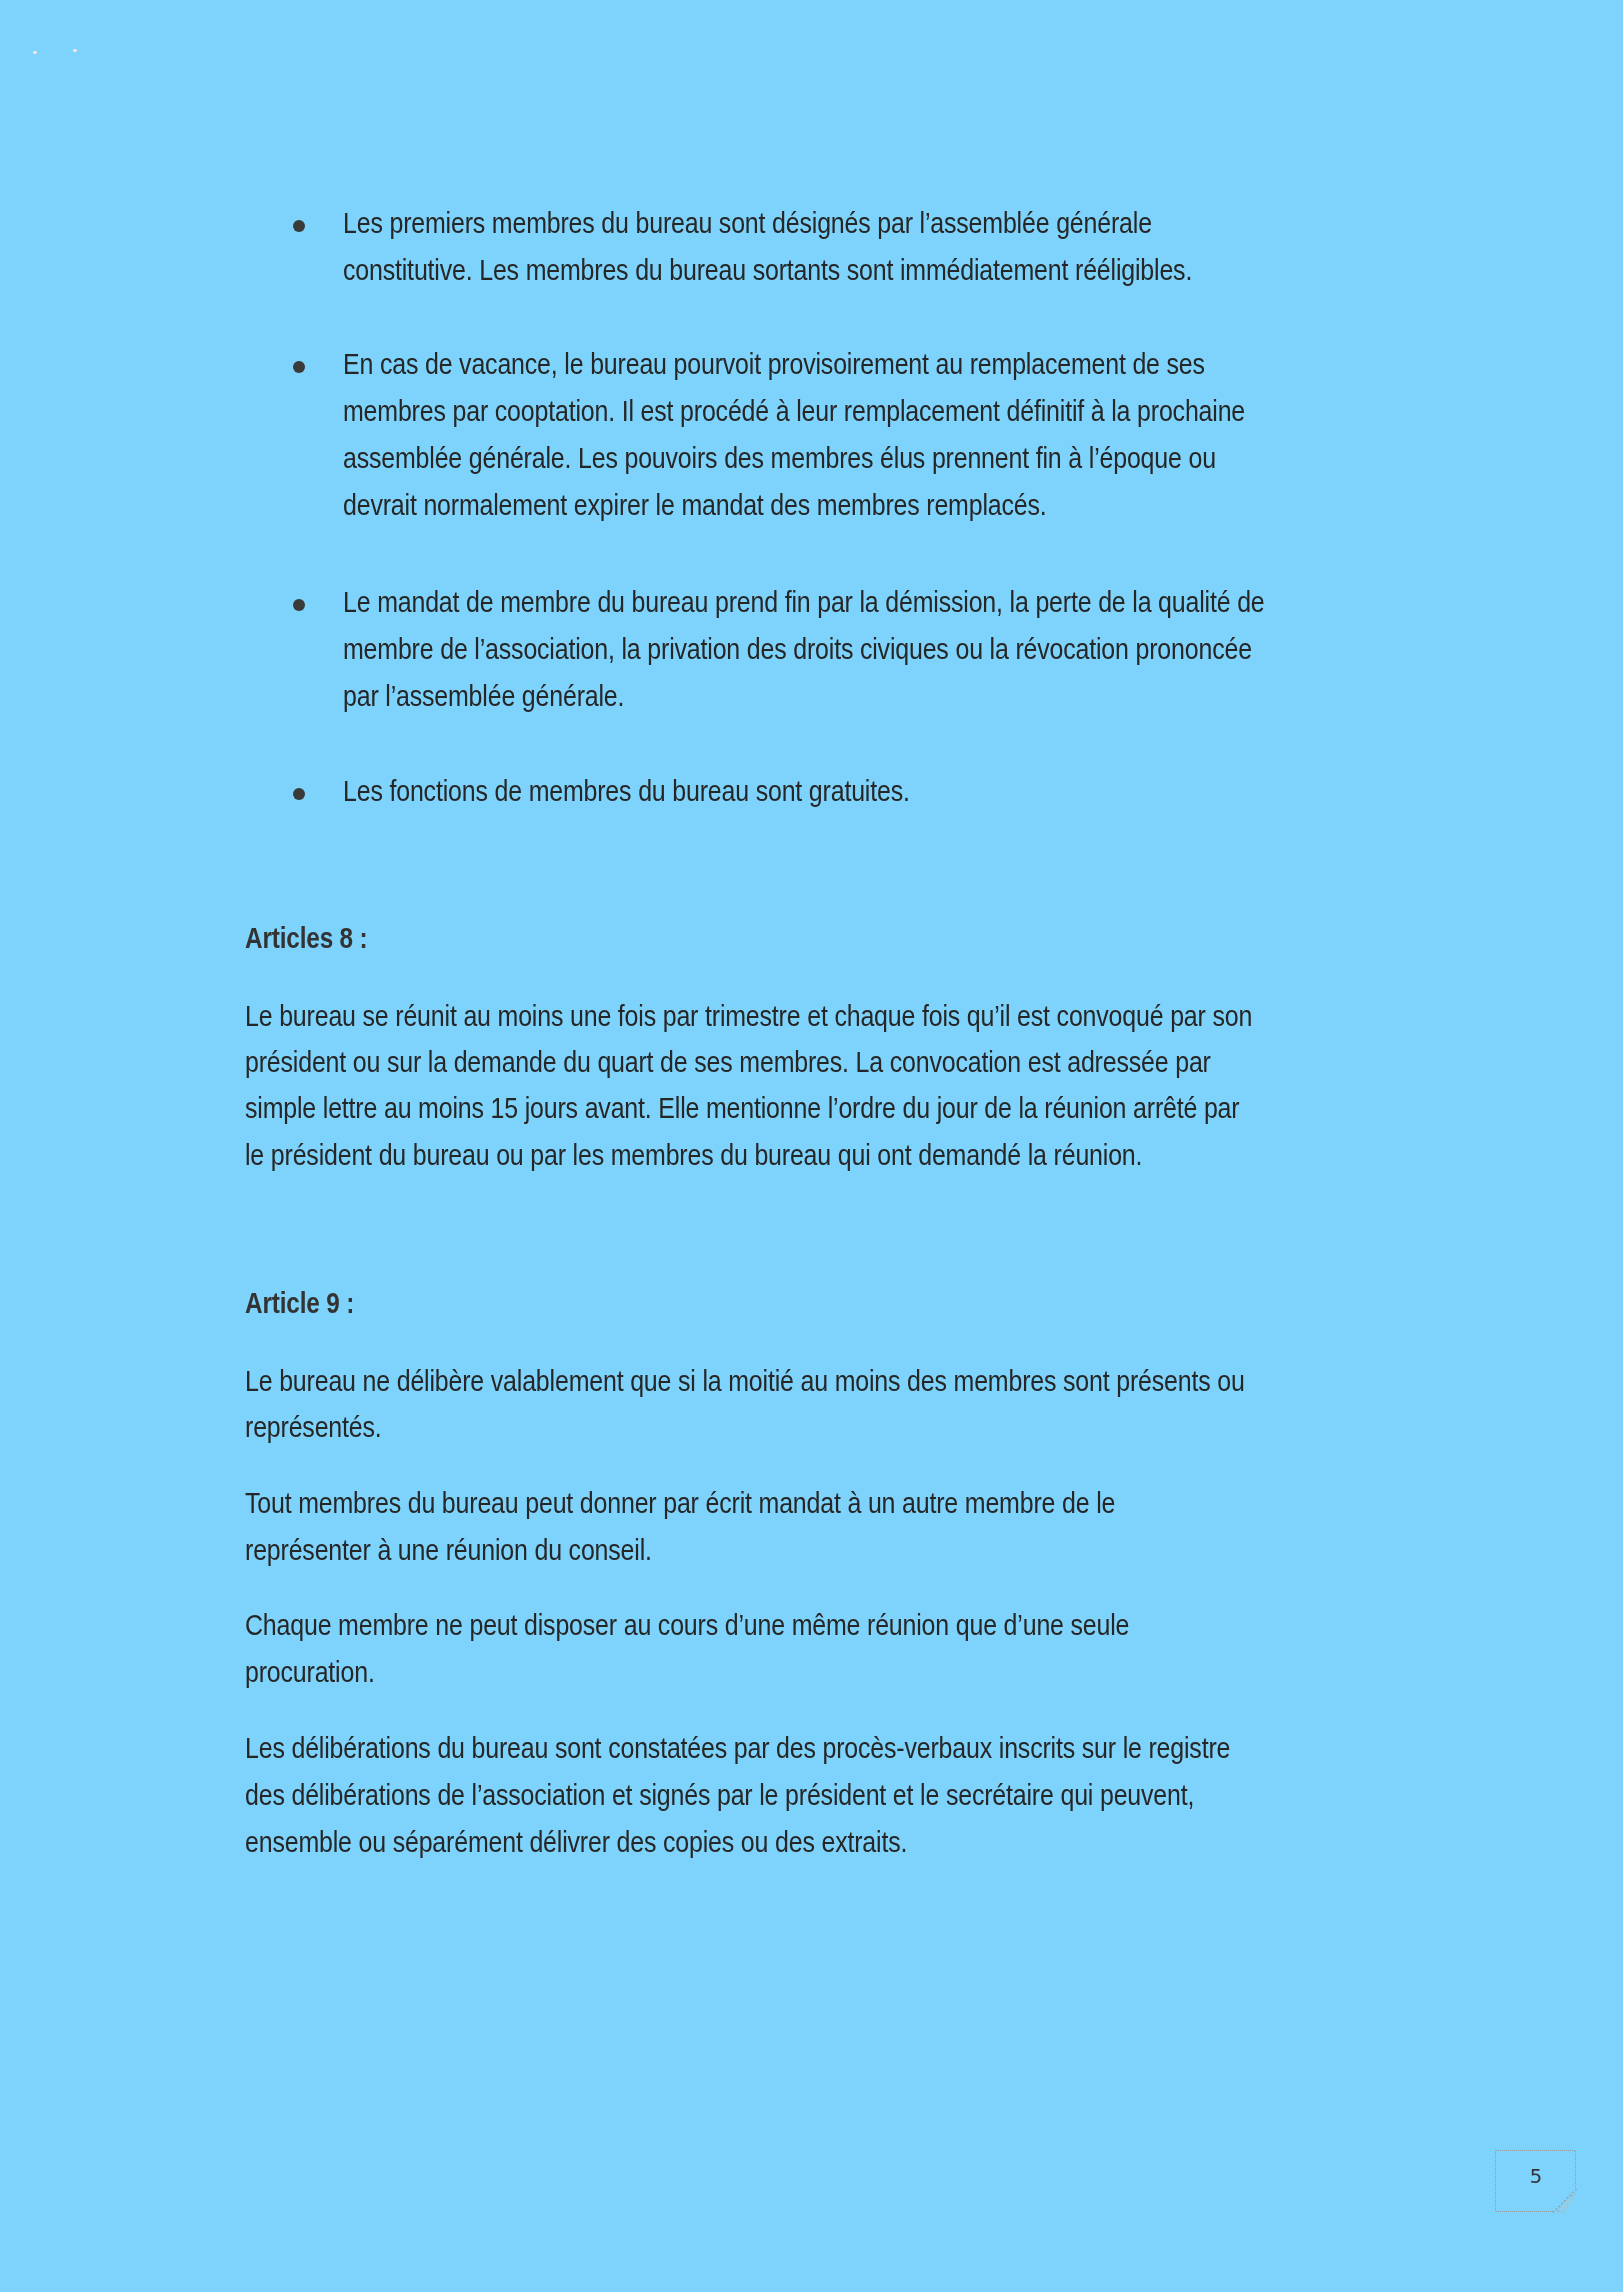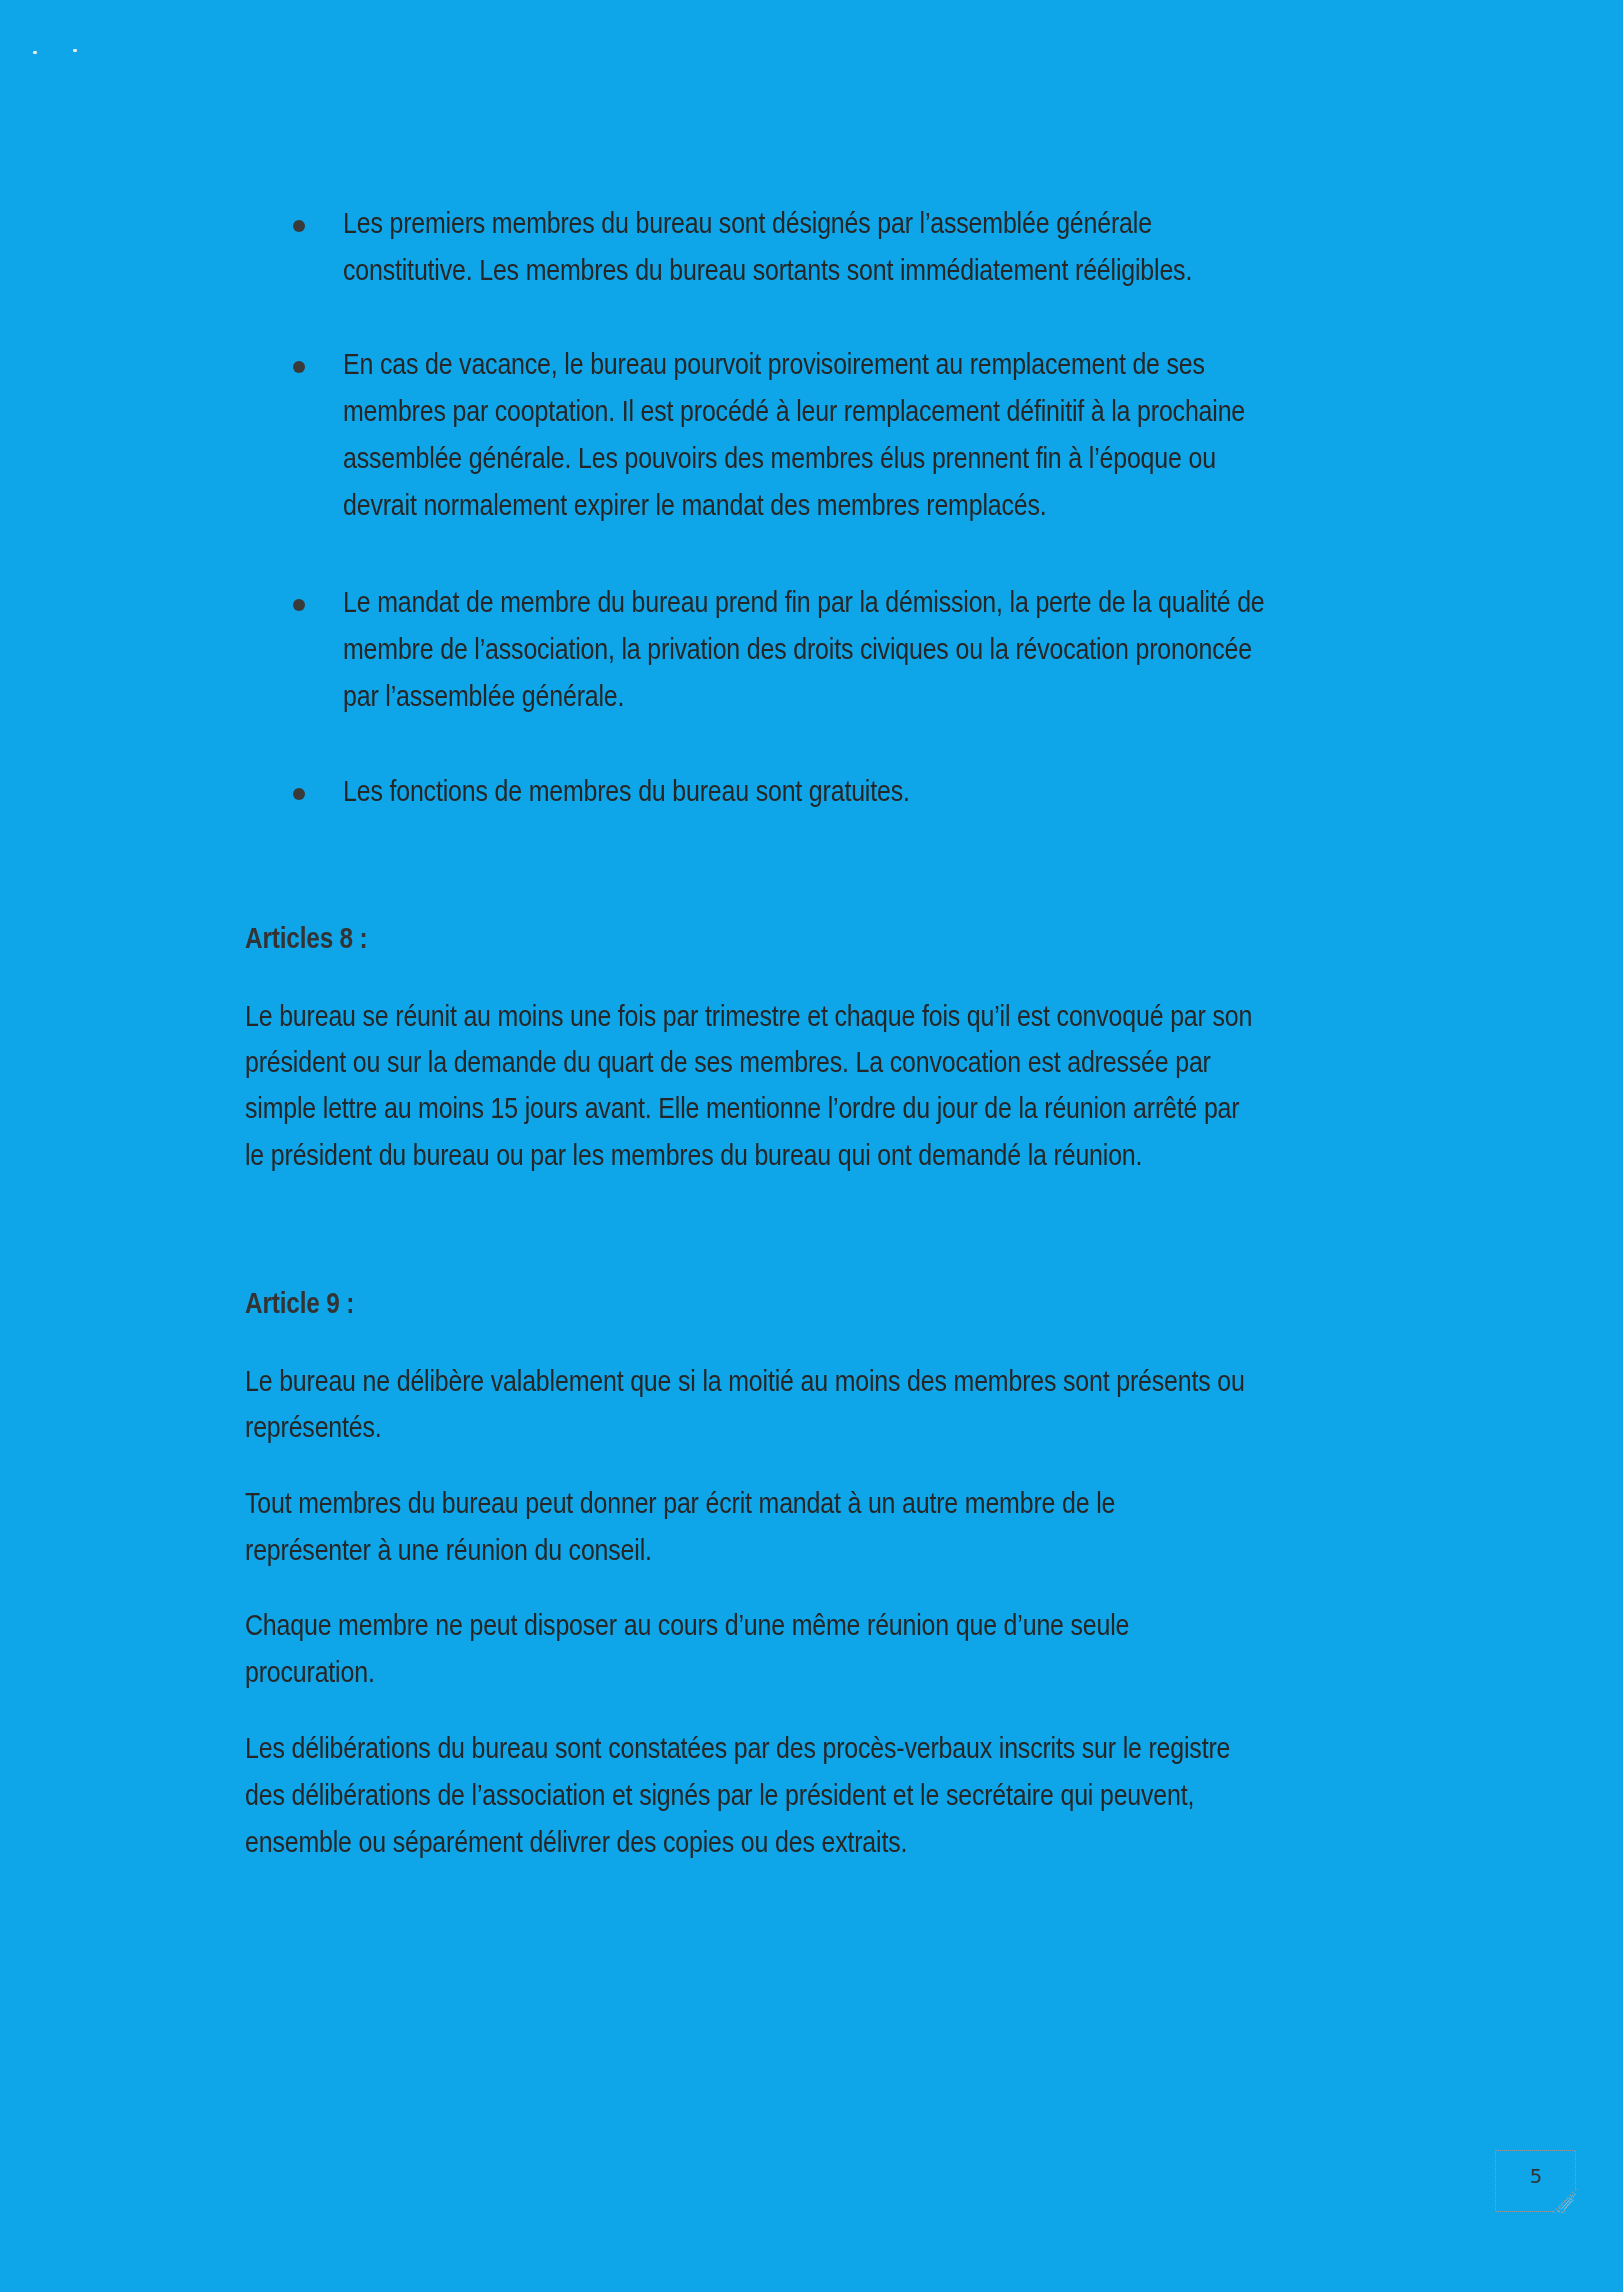--- a/index.html
+++ b/index.html
@@ -12,21 +12,21 @@
     height: 2293px;
     position: relative;
     overflow: hidden;
     font-family: "Liberation Sans", sans-serif;
     color: #2a2a2a;
   }
   .page {
     position: absolute;
     left: 0; top: 0;
     width: 1623px; height: 2293px;
-    background: #0ea5e9;
+    background: #7dd3fc;
   }
   .line {
     position: absolute;
     white-space: nowrap;
     font-size: 29px;
     line-height: 35px;
     transform-origin: left top;
     transform: scaleX(0.86);
     letter-spacing: -0.2px;
     color: #262626;

